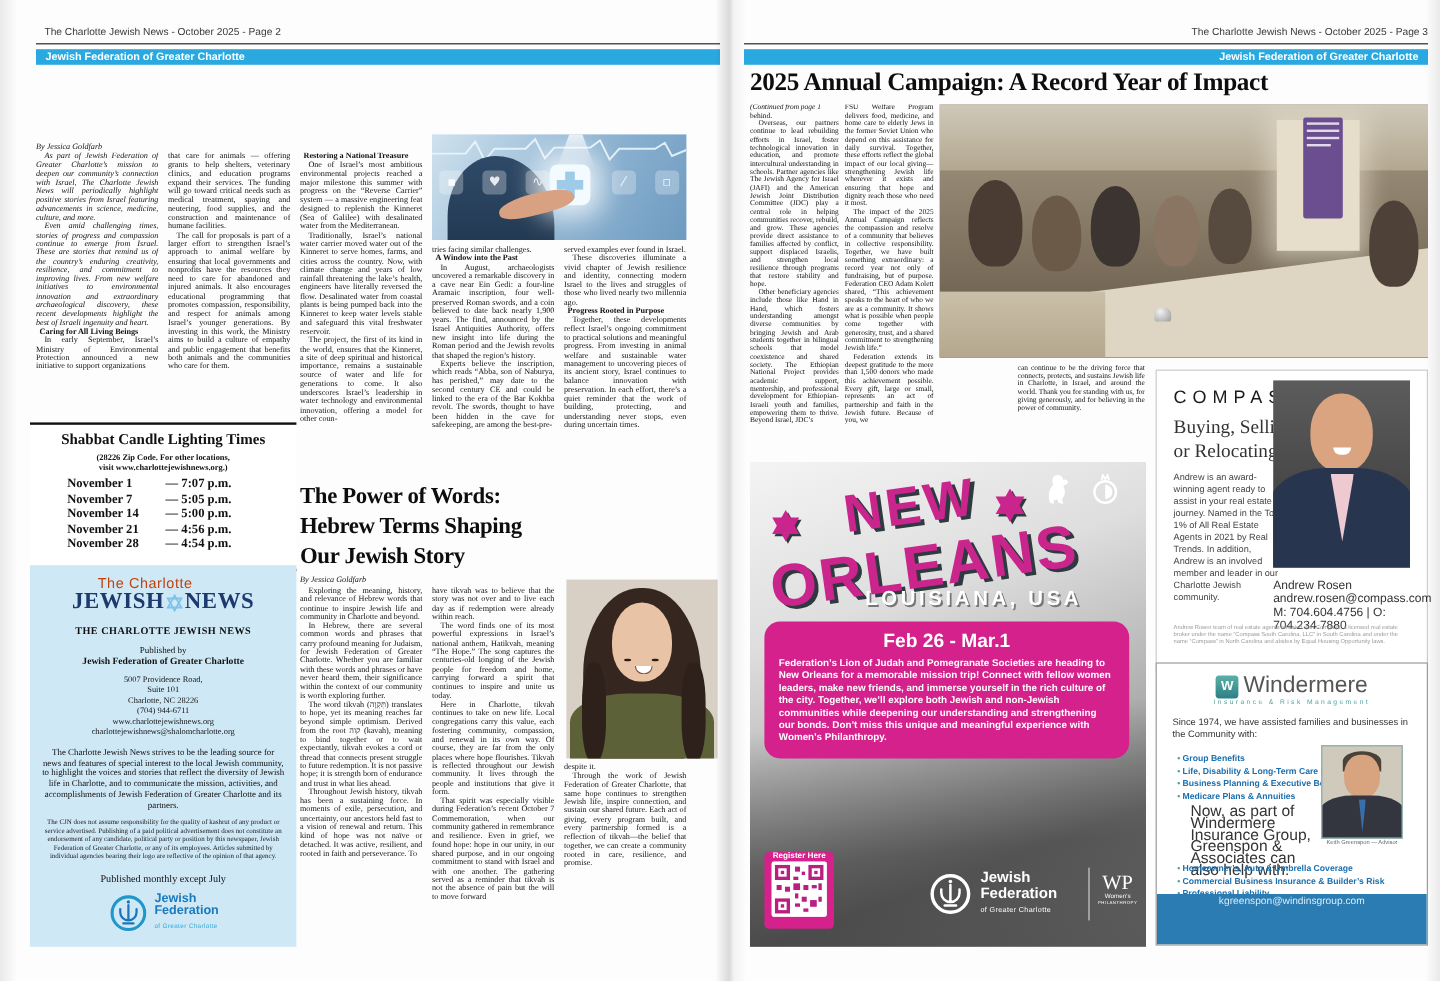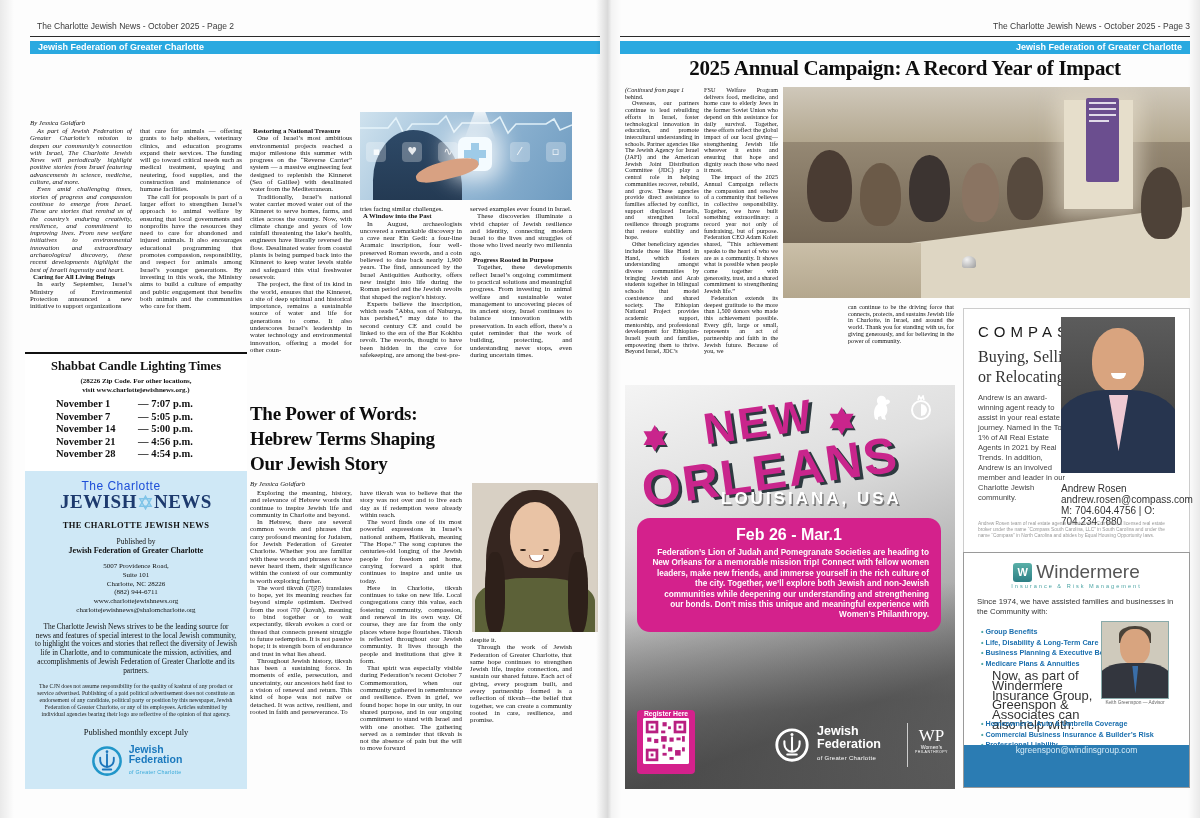--- a/index.html
+++ b/index.html
@@ -31,21 +31,21 @@
   .candle .t{font-weight:bold;font-size:12.5px;margin-top:5px;}
   .candle .note{font-weight:bold;font-size:7px;line-height:8.5px;margin-top:3px;}
   .crow{display:flex;width:160px;margin:0 auto;font-weight:bold;font-size:10.5px;line-height:12.5px;}
   .crow .d{width:82px;text-align:left;}
   .crow .tm{flex:1;text-align:left;}
   .crows{margin-top:4px;}
 
   
   .mast{position:absolute;left:25px;top:471px;width:222px;height:318px;background:#cfe8f6;
         box-sizing:border-box;padding:8px 10px;text-align:center;overflow:hidden;}
-  .mlogo-top{font-size:12px;color:#1d4ed8;font-family:"Liberation Sans",sans-serif;letter-spacing:.5px;text-align:center;margin-left:-30px;}
+  .mlogo-top{font-size:12px;color:#c2410c;font-family:"Liberation Sans",sans-serif;letter-spacing:.5px;text-align:center;margin-left:-30px;}
   .mlogo-main{font-size:19px;font-weight:bold;color:#1d3a6e;letter-spacing:.5px;display:flex;justify-content:center;align-items:center;gap:1px;margin-top:-2px;}
   .mname{font-weight:bold;font-size:8.5px;letter-spacing:.4px;margin-top:7px;}
   .mpub1{font-size:7.5px;margin-top:7px;}
   .mpub2{font-weight:bold;font-size:8px;}
   .maddr{font-size:7px;line-height:8.8px;margin-top:7px;}
   .mmission{font-size:7.4px;line-height:8.8px;margin-top:8px;}
   .mdisc{font-size:5.8px;line-height:7.2px;margin-top:7px;color:#222;}
   .mmonthly{font-size:8.5px;margin-top:8px;}
   .mfed{display:flex;justify-content:center;align-items:center;gap:5px;margin-top:7px;}
   .mfed .txt{text-align:left;font-family:"Liberation Sans",sans-serif;color:#1b79be;font-weight:bold;font-size:10.5px;line-height:10.5px;}
@@ -104,21 +104,21 @@
   .noad .new{position:absolute;left:78px;top:12px;transform:rotate(-8deg);font-family:"Liberation Sans",sans-serif;
         font-weight:bold;font-size:44px;letter-spacing:3px;color:#c9258c;text-shadow:3px 3px 0 #2e3a40;}
   .noad .orl{position:absolute;left:16px;top:58px;transform:rotate(-8deg);font-family:"Liberation Sans",sans-serif;
         font-weight:bold;font-size:50px;letter-spacing:2px;color:#c9258c;text-shadow:3px 3px 0 #2e3a40;}
   .noad .lou{position:absolute;left:96px;top:104px;font-family:"Liberation Sans",sans-serif;font-weight:bold;
         font-size:17px;letter-spacing:3px;color:#fff;text-shadow:1.5px 1.5px 0 #777;}
   .noad .star{position:absolute;}
   .noad .pinkbox{position:absolute;left:12px;top:133px;width:304px;height:114px;background:#d4218c;border-radius:13px;
         color:#fff;font-family:"Liberation Sans",sans-serif;box-sizing:border-box;padding:6px 12px;}
   .noad .pinkbox .dt{text-align:center;font-weight:bold;font-size:16px;margin:2px 0 4px 0;}
-  .noad .pinkbox .bd{font-weight:bold;font-size:8.2px;line-height:10.4px;text-align:right;}
+  .noad .pinkbox .bd{font-weight:bold;font-size:8.2px;line-height:10.4px;}
   .noad .reg{position:absolute;left:12px;top:325px;width:58px;height:64px;background:#d4218c;border-radius:4px;
         text-align:center;color:#fff;font-family:"Liberation Sans",sans-serif;font-weight:bold;font-size:6.8px;cursor:pointer;}
   .noad .reg svg{margin-top:1px;background:#fff;border-radius:2px;}
   .noad .fed{position:absolute;left:148px;top:340px;display:flex;align-items:center;gap:6px;color:#fff;
         font-family:"Liberation Sans",sans-serif;}
   .noad .fed .txt{font-weight:bold;font-size:12.5px;line-height:12.5px;text-align:left;}
   .noad .fed .txt .sub{font-size:6px;font-weight:normal;letter-spacing:.3px;}
   .noad .vdiv{position:absolute;left:282px;top:338px;width:1px;height:44px;background:rgba(255,255,255,.7);}
   .noad .wp{position:absolute;left:290px;top:342px;color:#fff;text-align:center;}
   .noad .wp .wpl{font-family:"Liberation Serif",serif;font-size:17px;line-height:17px;}
@@ -253,21 +253,21 @@
       </svg>
       <span>NEWS</span>
     </div>
     <div class="mname">THE CHARLOTTE JEWISH NEWS</div>
     <div class="mpub1">Published by</div>
     <div class="mpub2">Jewish Federation of Greater Charlotte</div>
     <div class="maddr">
       <span>5007 Providence Road,</span><br>
       <span>Suite 101</span><br>
       <span>Charlotte, NC 28226</span><br>
-      <span>(882) 944-6711</span><br>
+      <span>(704) 944-6711</span><br>
       <span>www.charlottejewishnews.org</span><br>
       <span>charlottejewishnews@shalomcharlotte.org</span>
     </div>
     <div class="mmission">The Charlotte Jewish News strives to be the leading source for news and features of special interest to the local Jewish community, to highlight the voices and stories that reflect the diversity of Jewish life in Charlotte, and to communicate the mission, activities, and accomplishments of Jewish Federation of Greater Charlotte and its partners.</div>
     <div class="mdisc">The CJN does not assume responsibility for the quality of kashrut of any product or service advertised. Publishing of a paid political advertisement does not constitute an endorsement of any candidate, political party or position by this newspaper, Jewish Federation of Greater Charlotte, or any of its employees. Articles submitted by individual agencies bearing their logo are reflective of the opinion of that agency.</div>
     <div class="mmonthly">Published monthly except July</div>
     <div class="mfed">
       <svg width="34" height="34" viewBox="0 0 40 40">
         <circle cx="20" cy="20" r="16" fill="none" stroke="#2196c9" stroke-width="3"></circle>
         <circle cx="20" cy="9" r="1.6" fill="#1b75bb"></circle>
@@ -310,21 +310,21 @@
     <div class="strand" style="left:10%;"></div>
     <div class="strand" style="right:8%;"></div>
   </div>
 
   <div class="gutter"></div>
 
   <div class="hdr" style="left:620px;top:21px;width:570px;text-align:right;">The Charlotte Jewish News - October 2025 - Page 3</div>
   <div class="rule" style="left:620px;top:36px;width:570px;"></div>
   <div class="banner" style="left:620px;top:41px;width:570px;text-align:right;">Jewish Federation of Greater Charlotte</div>
 
-  <div class="headline" style="left:625px;top:56px;width:560px;font-size:21px;line-height:24px;text-align:center;">2025 Annual Campaign: A Record Year of Impact</div>
+  <div class="headline" style="left:625px;top:56px;width:560px;font-size:21px;line-height:24px;">2025 Annual Campaign: A Record Year of Impact</div>
 
   <div class="col p3c" style="left:625px;top:87px;width:74px;height:306px;">
       <p class="para i n">(Continued from page 1</p>
       <p class="para n">behind.</p>
       <p class="para">Overseas, our partners continue to lead rebuilding efforts in Israel, foster technological innovation in education, and promote intercultural understanding in schools. Partner agencies like The Jewish Agency for Israel (JAFI) and the American Jewish Joint Distribution Committee (JDC) play a central role in helping communities recover, rebuild, and grow. These agencies provide direct assistance to families affected by conflict, support displaced Israelis, and strengthen local resilience through programs that restore stability and hope.</p>
       <p class="para">Other beneficiary agencies include those like Hand in Hand, which fosters understanding amongst diverse communities by bringing Jewish and Arab students together in bilingual schools that model coexistence and shared society. The Ethiopian National Project provides academic support, mentorship, and professional development for Ethiopian-Israeli youth and families, empowering them to thrive. Beyond Israel, JDC’s</p>
     </div>
   <div class="col p3c" style="left:704px;top:87px;width:74px;height:306px;">
       <p class="para n">FSU Welfare Program delivers food, medicine, and home care to elderly Jews in the former Soviet Union who depend on this assistance for daily survival. Together, these efforts reflect the global impact of our local giving—strengthening Jewish life wherever it exists and ensuring that hope and dignity reach those who need it most.</p>
       <p class="para">The impact of the 2025 Annual Campaign reflects the compassion and resolve of a community that believes in collective responsibility. Together, we have built something extraordinary: a record year not only of fundraising, but of purpose. Federation CEO Adam Kolett shared, “This achievement speaks to the heart of who we are as a community. It shows what is possible when people come together with generosity, trust, and a shared commitment to strengthening Jewish life.”</p>

